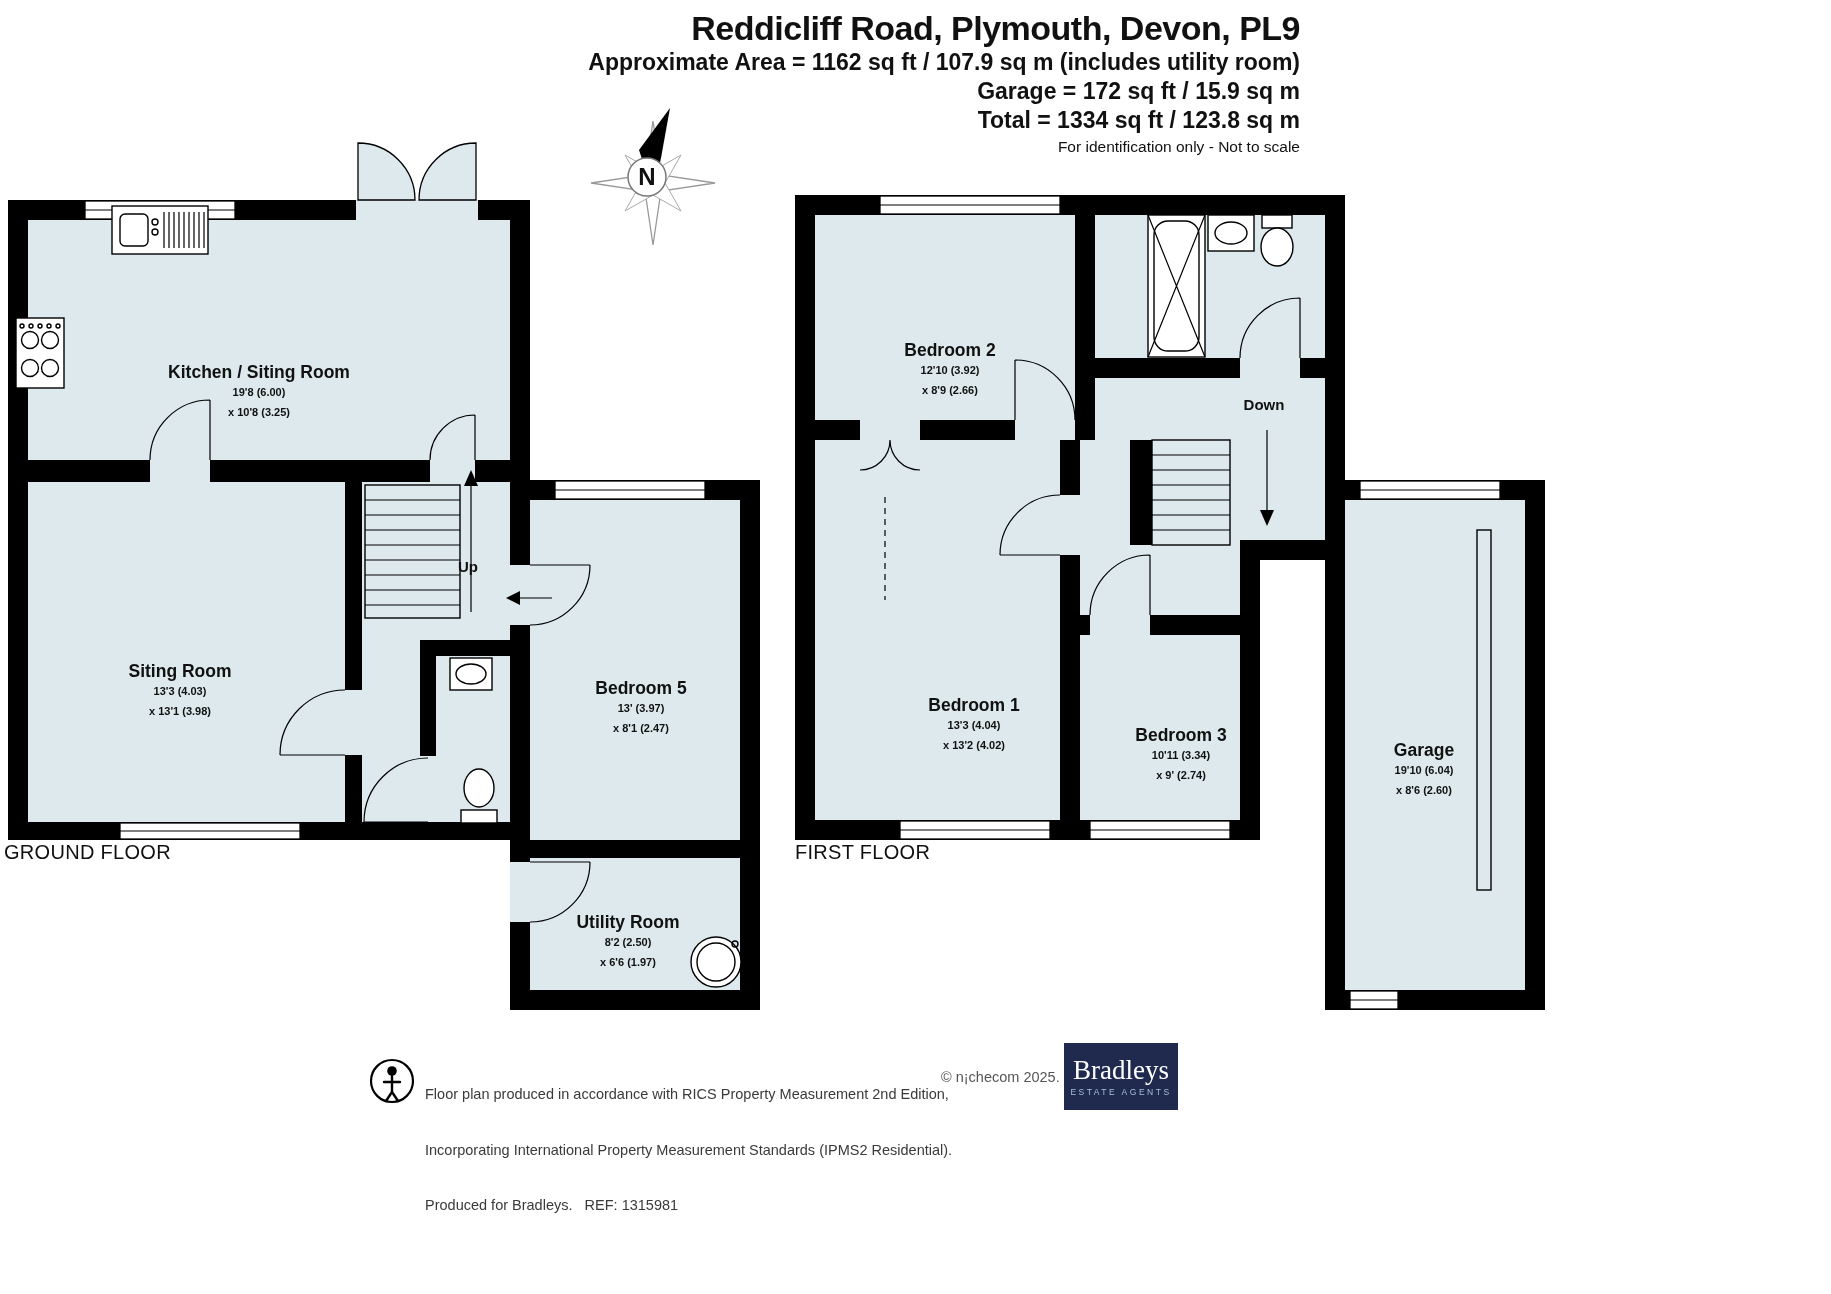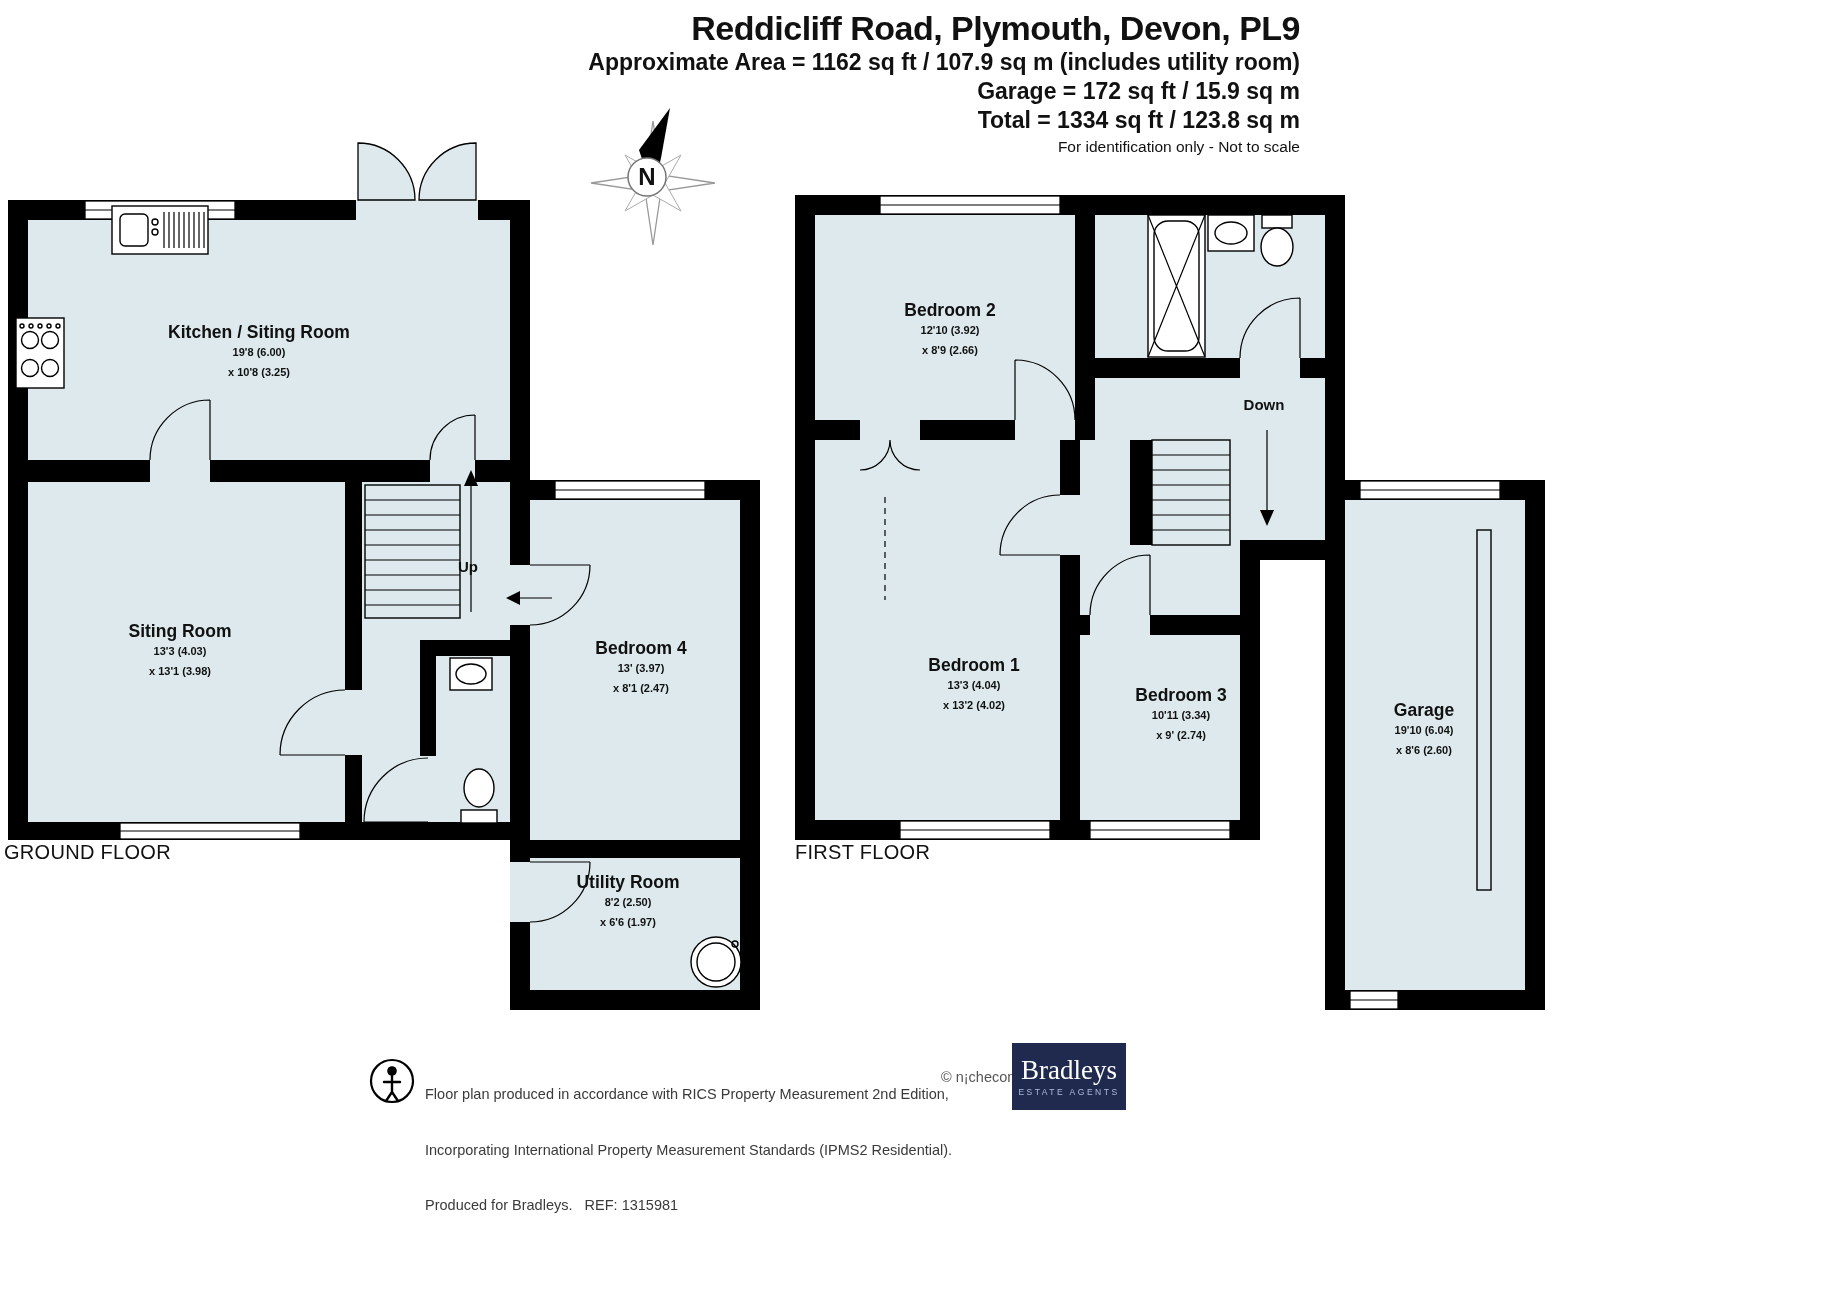--- a/index.html
+++ b/index.html
@@ -26,33 +26,33 @@
   .tread{stroke:#000;stroke-width:1.1;}
 
   
   .header{position:absolute;top:8px;right:269px;text-align:right;}
   .title{font-size:34px;font-weight:bold;line-height:40px;letter-spacing:-0.5px;}
   .area-line{font-size:23px;line-height:29px;font-weight:700;}
   .disclaimer{font-size:15.5px;line-height:24px;font-weight:400;}
 
   .room-label{position:absolute;transform:translateX(-50%);text-align:center;
               font-weight:bold;white-space:nowrap;}
-  .room-name{font-size:17.5px;line-height:20px;}
+  .room-name{font-size:17.5px;line-height:20px;margin-top:40px;}
   .room-dim{font-size:11px;line-height:20px;}
 
   .floor-label{position:absolute;font-weight:normal;font-size:20px;letter-spacing:0.3px;text-align:center;}
   .stair-label{position:absolute;transform:translateX(-50%);font-weight:bold;font-size:15px;}
   .compass-n{position:absolute;left:647px;top:177px;transform:translate(-50%,-50%);
              font-weight:bold;font-size:24px;}
 
   .footer-text{position:absolute;left:425px;top:1048px;font-size:14.5px;line-height:18.5px;
                color:#3a3a3a;white-space:pre-wrap;}
   .copyright{position:absolute;left:941px;top:1069px;font-size:14.5px;color:#555;}
 
-  .logo{position:absolute;left:1012px;top:1043px;width:114px;height:67px;
+  .logo{position:absolute;left:1064px;top:1043px;width:114px;height:67px;
         background:var(--logo-bg);display:flex;flex-direction:column;
         align-items:center;justify-content:center;}
   .logo-name{font-family:"Liberation Serif",serif;color:#fff;font-size:27px;line-height:28px;}
   .logo-tagline{color:var(--logo-tagline);font-size:8.5px;letter-spacing:2.5px;margin-top:3px;}
 </style>
 </head>
 <body>
 
 <div class="page">
 
@@ -256,21 +256,21 @@
     <div class="room-name">Kitchen / Siting Room</div>
     <div class="room-dim">19'8 (6.00)</div>
     <div class="room-dim">x 10'8 (3.25)</div>
   </div>
   <div class="room-label" style="left:180px;top:621px">
     <div class="room-name">Siting Room</div>
     <div class="room-dim">13'3 (4.03)</div>
     <div class="room-dim">x 13'1 (3.98)</div>
   </div>
   <div class="room-label" style="left:641px;top:638px">
-    <div class="room-name">Bedroom 4</div>
+    <div class="room-name">Bedroom 5</div>
     <div class="room-dim">13' (3.97)</div>
     <div class="room-dim">x 8'1 (2.47)</div>
   </div>
   <div class="room-label" style="left:628px;top:872px">
     <div class="room-name">Utility Room</div>
     <div class="room-dim">8'2 (2.50)</div>
     <div class="room-dim">x 6'6 (1.97)</div>
   </div>
   <div class="stair-label" style="left:468px;top:558px">Up</div>
   <div class="floor-label" style="left:4px;top:841px">GROUND FLOOR</div>

